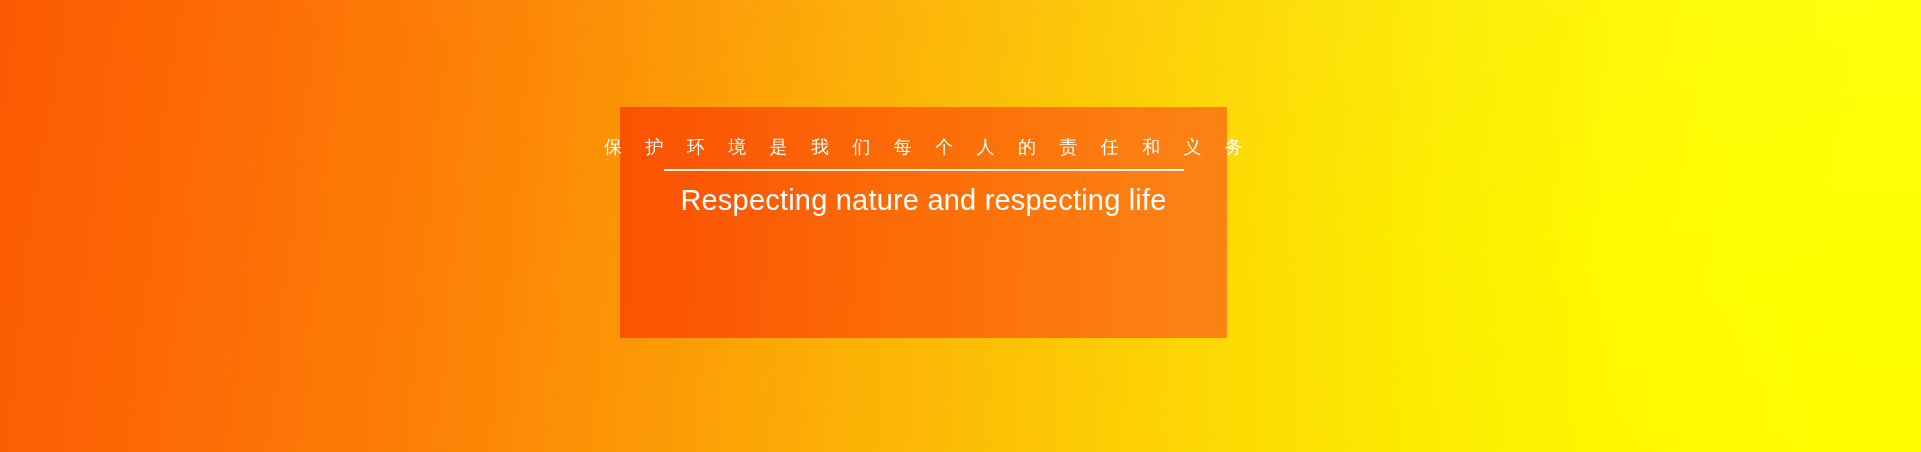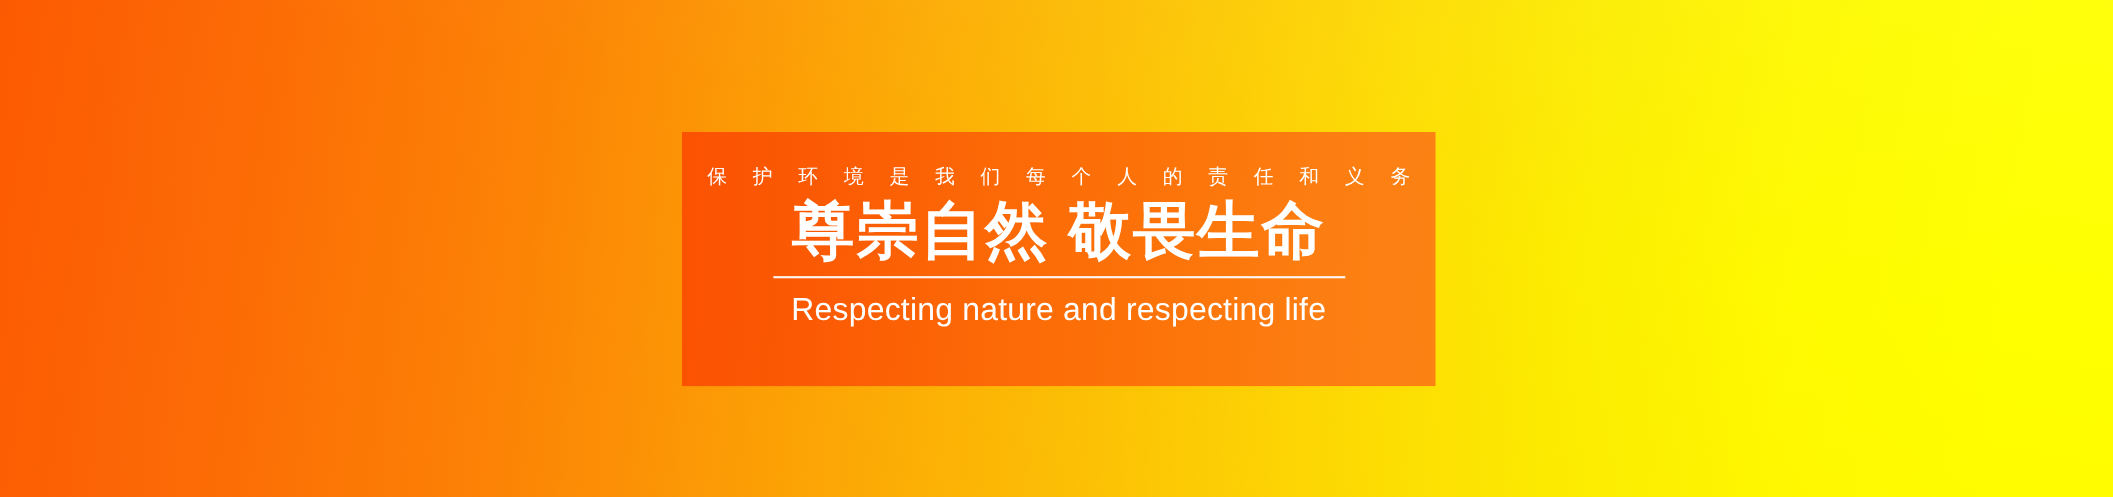--- a/index.html
+++ b/index.html
@@ -37,22 +37,22 @@
     content: "";
     position: absolute;
     inset: 0;
     background: linear-gradient(190deg, rgba(255,255,255,0.05) 0%, rgba(255,255,255,0) 40%, rgba(250,70,0,0.055) 100%);
     pointer-events: none;
   }
 
   #panel {
     position: absolute;
     left: 620px;
-    top: 120px;
-    width: 685px;
+    top: 107px;
+    width: 607px;
     height: 231px;
     background: linear-gradient(92deg, #FB5202 0%, #FB5A04 18%, #FC6806 40%, #FC7309 62%, #FC7D11 83%, #FC8214 100%);
     z-index: 2;
   }
 
   #panel-inner {
     position: absolute;
     left: 0;
     top: 0;
     width: 100%;
@@ -105,21 +105,20 @@
 </head>
 <body>
 
 <div id="banner">
 
   <div id="panel">
     <div id="panel-inner">
 
       <div class="kicker">保 护 环 境 是 我 们 每 个 人 的 责 任 和 义 务</div>
 
-      <div class="headline">尊崇自然 敬畏生命</div>
 
       <div class="divider"></div>
 
       <div class="subline">Respecting nature and respecting life</div>
 
     </div>
   </div>
 
 </div>
 

